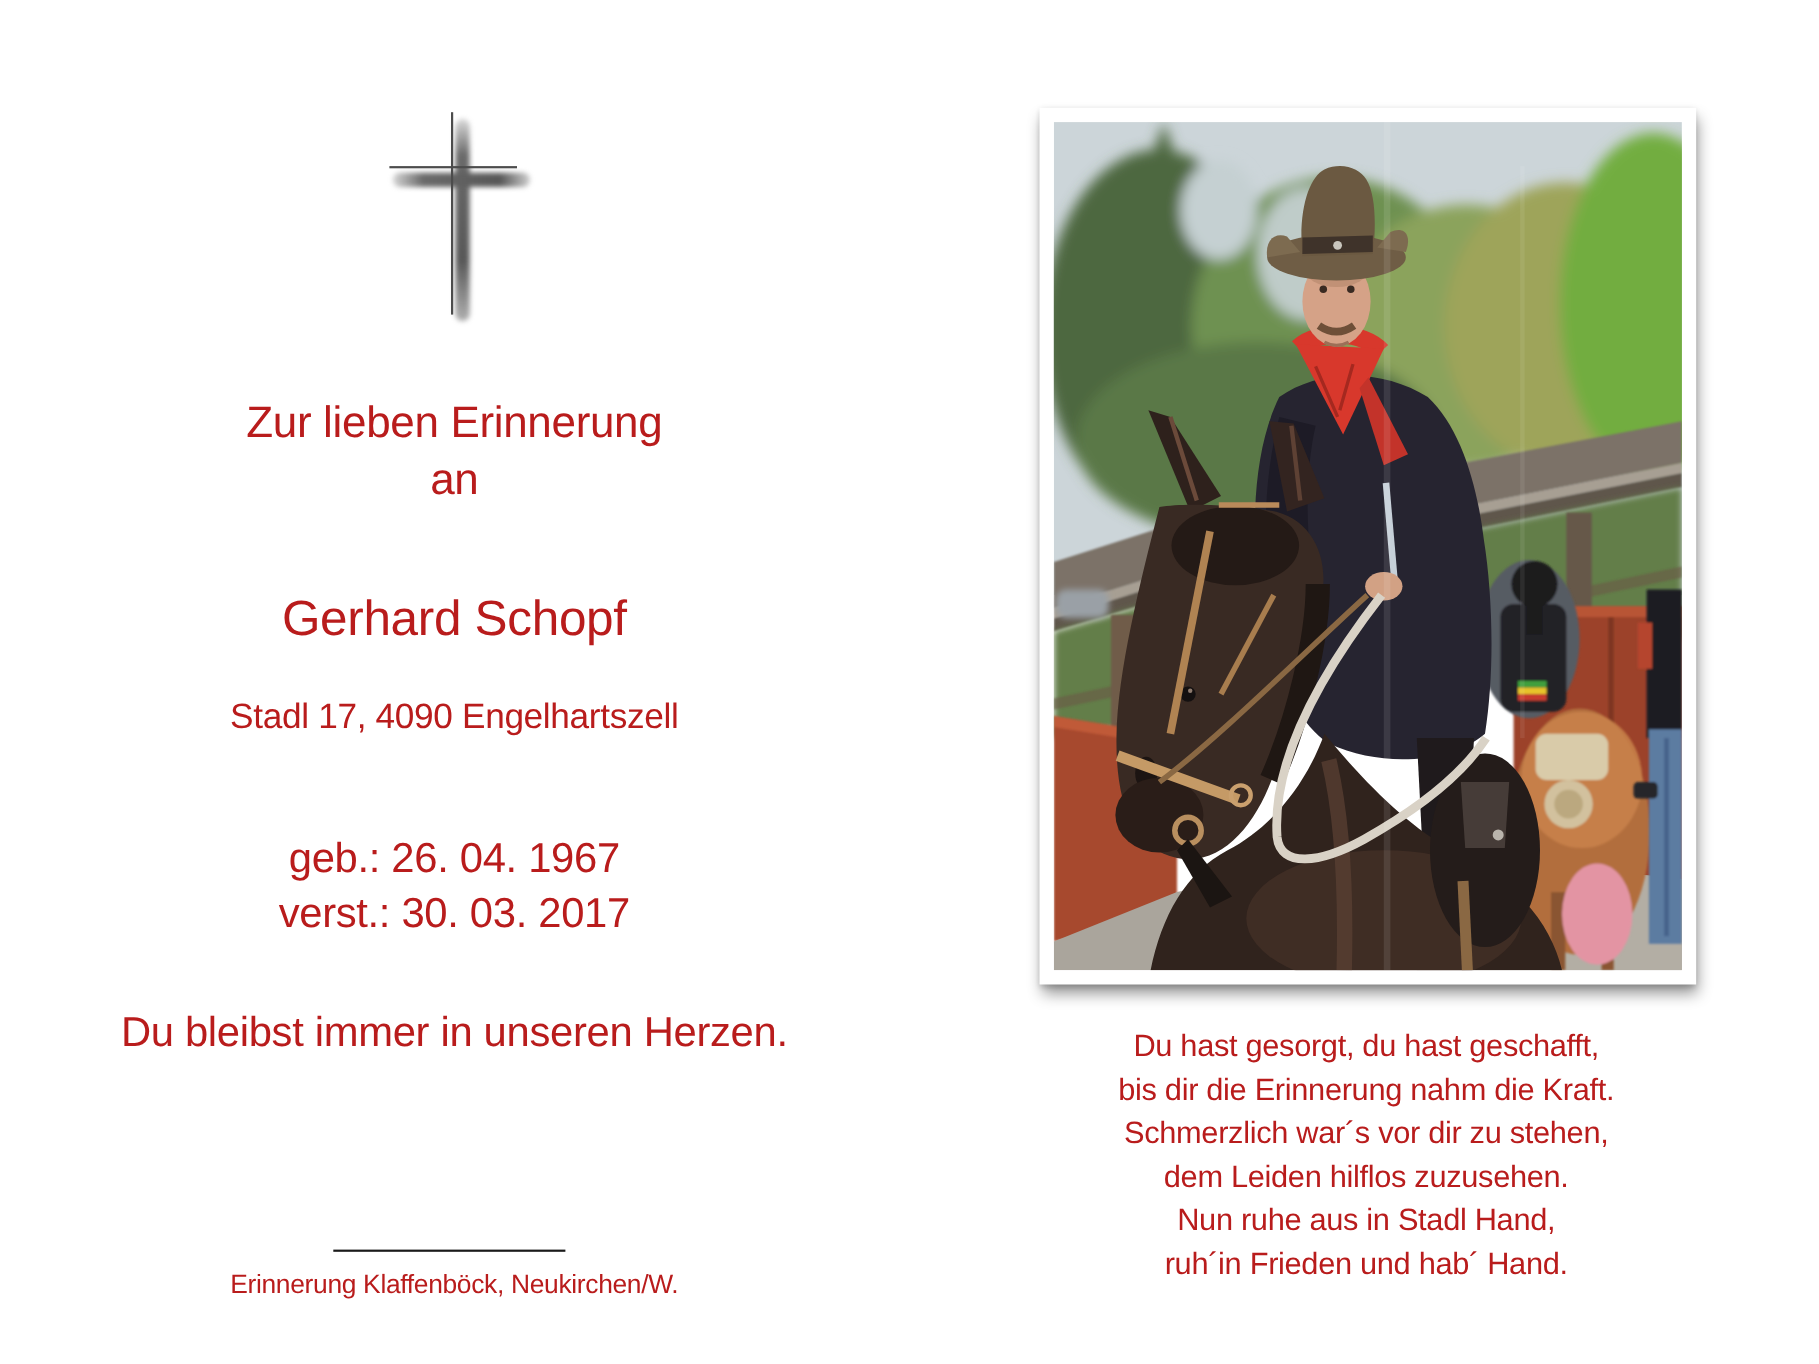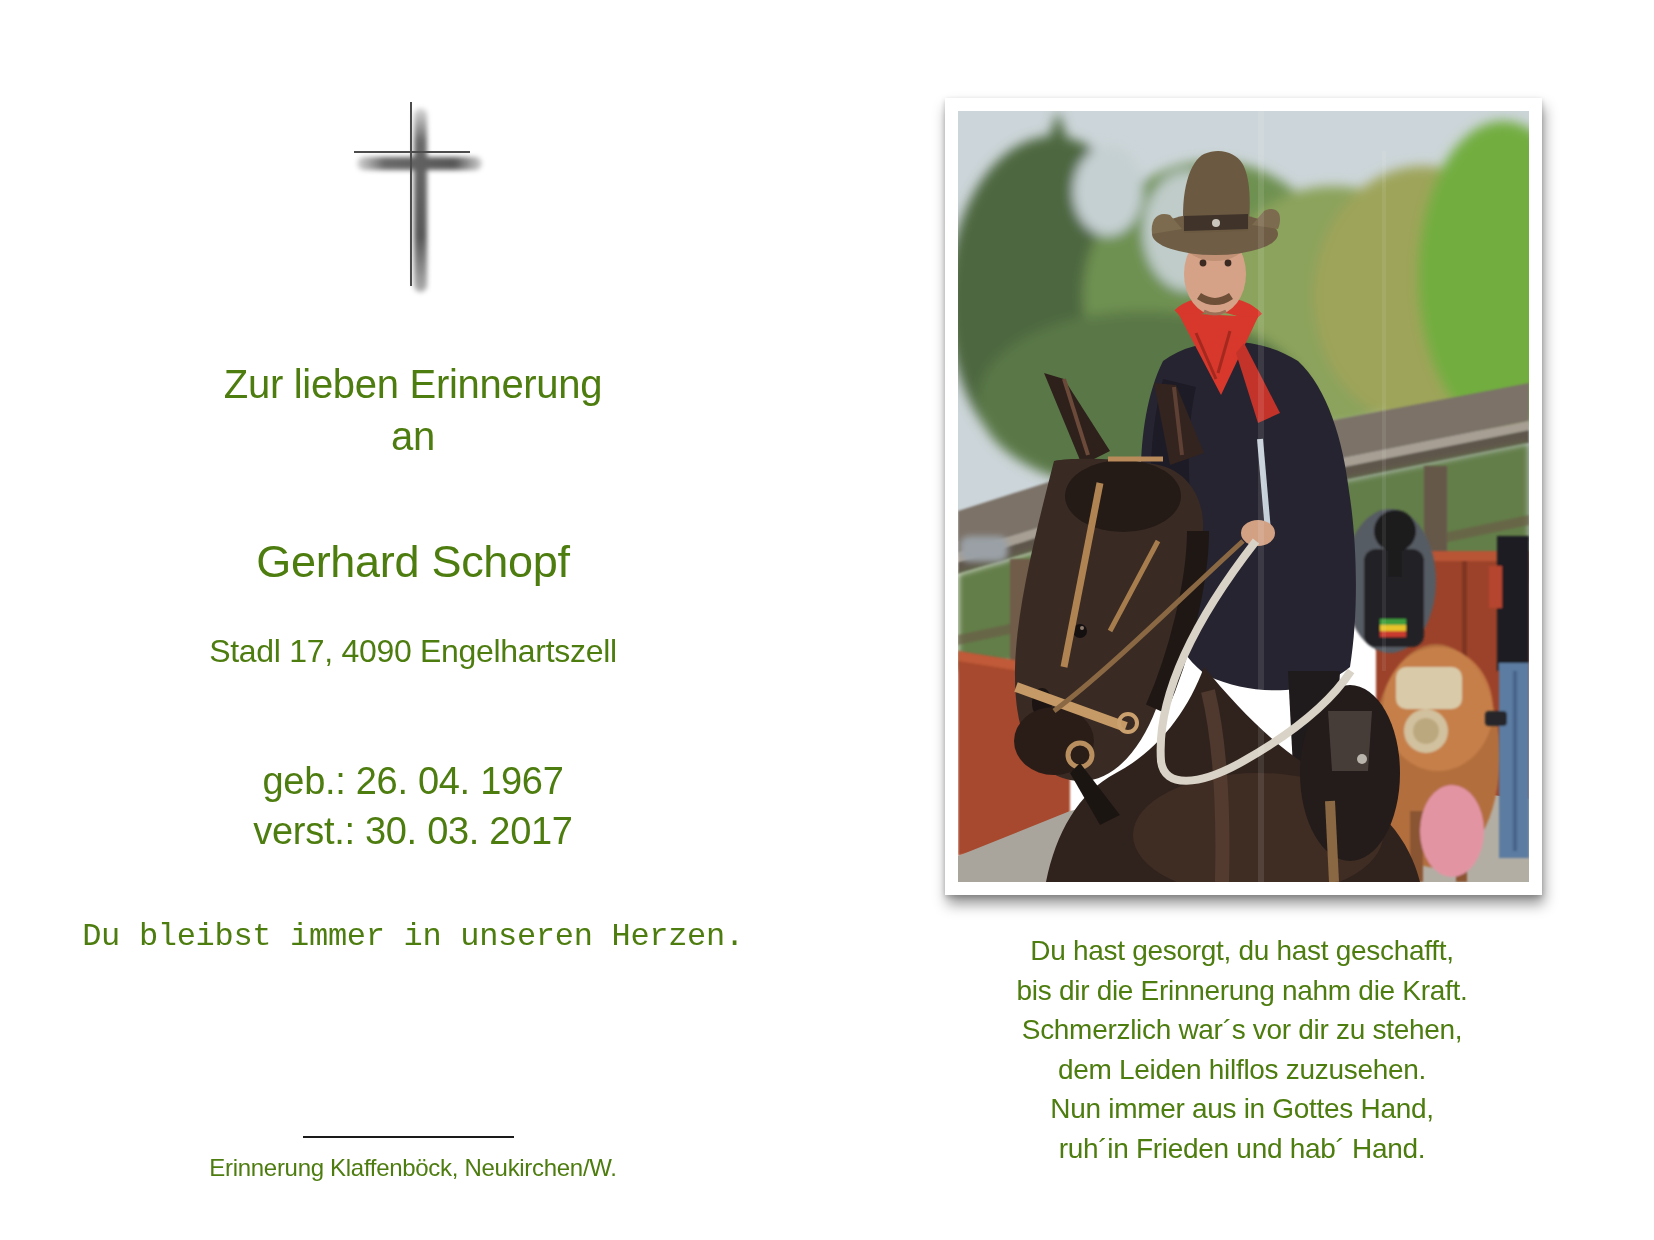--- a/index.html
+++ b/index.html
@@ -1,18 +1,18 @@
 <!DOCTYPE html>
 <html><head>
 <meta charset="utf-8">
 <style>
   html,body{margin:0;padding:0;background:#fff;}
   .card{
     position:relative; width:1654px; height:1240px; background:#ffffff;
-    font-family:"Liberation Sans", sans-serif; color:#4d7c0f; overflow:hidden;
+    font-family:"Liberation Sans", sans-serif; color:#b91c1c; overflow:hidden;
     letter-spacing:-0.3px;
   }
   .abs{position:absolute;}
   .tcenter{text-align:center;}
 
   
   .cross-wrap{left:350px; top:98px; width:140px; height:200px;}
   .cross-thick-v{position:absolute; left:64px; top:10px; width:13px; height:184px;
     background:linear-gradient(to bottom, rgba(110,110,110,.25), #6a6a6a 18%, #585858 70%, rgba(110,110,110,.55));
     border-radius:7px; filter:blur(2.6px);}
@@ -21,21 +21,21 @@
     border-radius:7px; filter:blur(2.6px);}
   .cross-thin-v{position:absolute; left:60px; top:4px; width:2px; height:184px; background:#4c4c4c;}
   .cross-thin-h{position:absolute; left:4px; top:53px; width:116px; height:2px; background:#4c4c4c;}
 
   
   .intro{left:113px; top:358px; width:600px; font-size:40px; line-height:52px;}
   .name{left:113px; top:531px; width:600px; font-size:45px; line-height:62px;}
   .vlg{left:113px; top:606px; width:600px; font-size:28px;}
   .address{left:113px; top:633px; width:600px; font-size:32px;}
   .dates{left:113px; top:756px; width:600px; font-size:38px; line-height:50px;}
-  .remembrance{left:63px; top:918px; width:700px; font-size:32px;font-family:Liberation Mono, monospace;}
+  .remembrance{left:63px; top:918px; width:700px; font-size:38px;}
   .divider{left:303px; top:1136px; width:211px; height:2px; background:#1a1a1a;}
   .funeral{left:113px; top:1154px; width:600px; font-size:24px;}
 
   
   .photo-frame{
     left:945px; top:98px; width:597px; height:797px; background:#ffffff;
     padding:13px; box-sizing:border-box;
     box-shadow:2px 9px 13px rgba(0,0,0,.42), 0 2px 5px rgba(0,0,0,.18);
   }
   .photo-frame svg{display:block;}
@@ -224,17 +224,17 @@
       <rect x="300" y="0" width="6" height="771" fill="#ffffff" opacity="0.10"></rect>
       <rect x="424" y="40" width="4" height="520" fill="#ffffff" opacity="0.08"></rect>
     </svg>
   </div>
 
   <div class="abs poem tcenter">
     <div>Du hast gesorgt, du hast geschafft,</div>
     <div>bis dir die Erinnerung nahm die Kraft.</div>
     <div>Schmerzlich war´s vor dir zu stehen,</div>
     <div>dem Leiden hilflos zuzusehen.</div>
-    <div>Nun immer aus in Gottes Hand,</div>
+    <div>Nun ruhe aus in Stadl Hand,</div>
     <div>ruh´in Frieden und hab´ Hand.</div>
   </div>
 
 </div>
 
 </body></html>

